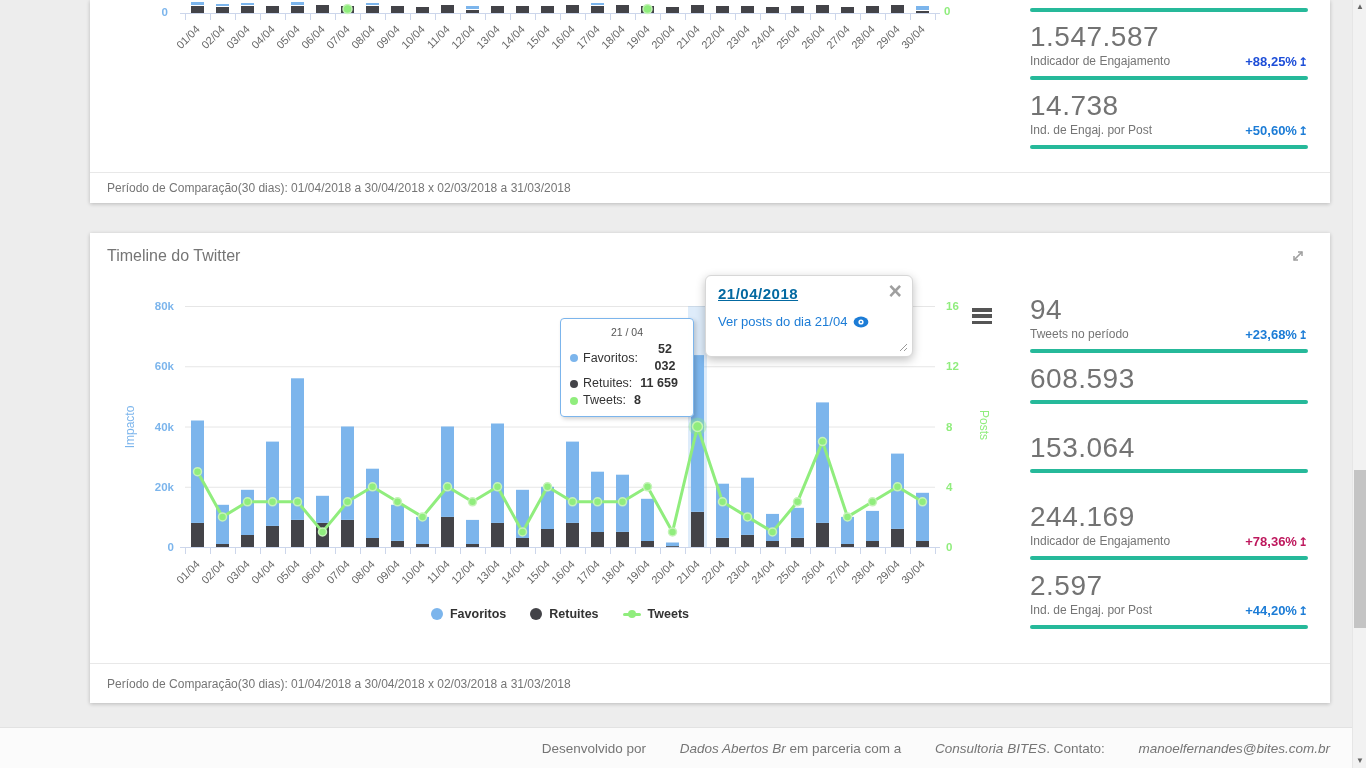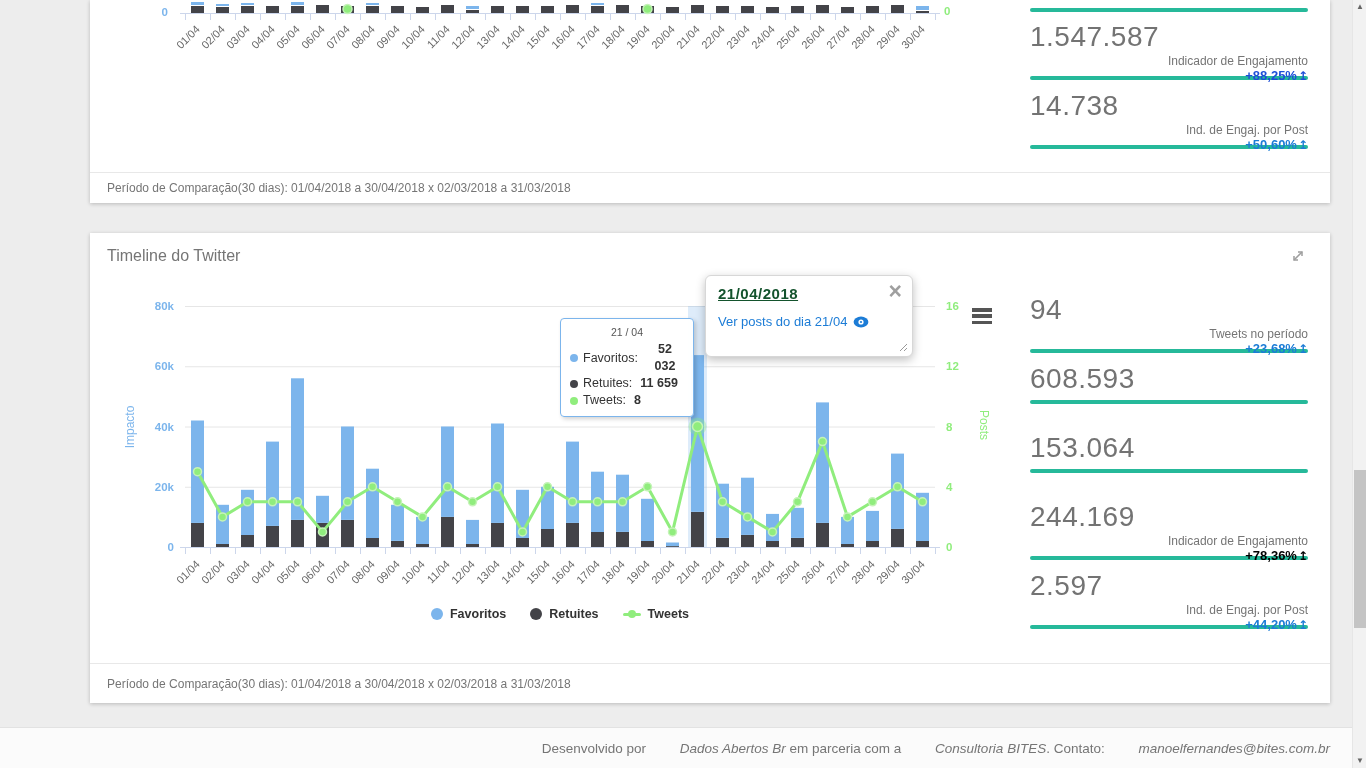--- a/index.html
+++ b/index.html
@@ -28,21 +28,21 @@
   .lg-dot { width:12px; height:12px; border-radius:50%; background:currentColor; }
   .lg-line { position:relative; width:18px; height:3px; border-radius:2px; background:currentColor; }
   .lg-line-dot { position:absolute; left:5px; top:-2.5px; width:8px; height:8px; border-radius:50%; background:currentColor; }
   .lg-dash { position:relative; width:18px; height:0; border-top:2px dashed currentColor; }
   .lg-diamond { position:absolute; left:6px; top:-4px; width:6px; height:6px; background:currentColor; transform:rotate(45deg); }
 
   
   .stats { position:absolute; left:940px; width:278px; top:0; bottom:0; }
   .stat { position:absolute; left:0; width:100%; }
   .stat-value { font-size:28px; line-height:30px; color:#737373; letter-spacing:0.5px; }
-  .stat-row { display:flex; justify-content:space-between; align-items:flex-end; height:16px; margin-top:2px;flex-direction:column; }
+  .stat-row { display:flex; justify-content:space-between; align-items:flex-start; height:16px; margin-top:2px; }
   .stat-label { font-size:12px; color:#757575; }
   .stat-change { font-size:13px; font-weight:bold; white-space:nowrap; }
   .trend { font-size:12px; margin-left:1px; }
   .stat-bar { height:4px; border-radius:2px; background:currentColor; margin-top:6px; }
   .stat-bar.abs { position:absolute; left:0; width:100%; margin:0; }
 
   
   .hamburger { position:absolute; left:882px; top:75px; width:20px; height:16px; display:flex; flex-direction:column; justify-content:space-between; cursor:pointer; }
   .hamburger div { height:3.5px; background:#555; }
 
@@ -54,21 +54,21 @@
              border:1px solid #7cb5ec; border-radius:4px; box-shadow:2px 2px 4px rgba(0,0,0,0.18);
              padding:7px 9px; z-index:5;text-align:center; }
   .tt-title { font-size:10.5px; color:#555; margin-bottom:3px; }
   .tt-row { font-size:12.5px; color:#333; line-height:17px; display:flex; align-items:center; gap:5px; }
   .tt-dot { width:8px; height:8px; border-radius:50%; background:currentColor; flex:0 0 auto; }
   .tt-row b { margin-left:3px; }
 
   
   .popup { position:absolute; left:615px; top:42px; width:208px; height:82px; background:#fff;
            border:1px solid #d7d7d7; border-radius:6px; box-shadow:0 3px 10px rgba(0,0,0,0.25); z-index:6; }
-  .popup-title { position:absolute; left:12px; top:9px; font-size:15px; font-weight:bold; color:#14532d; text-decoration:underline; letter-spacing:0.5px; }
+  .popup-title { position:absolute; left:12px; top:9px; font-size:15px; font-weight:bold; color:#0369a1; text-decoration:underline; letter-spacing:0.5px; }
   .popup-close { position:absolute; right:10px; top:2px; font-size:23px; font-weight:bold; color:#9f9f9f; cursor:pointer; line-height:1.2; }
   .popup-link { position:absolute; left:12px; top:38px; font-size:13px; cursor:pointer; display:flex; align-items:center; gap:6px; }
   .popup-resize { position:absolute; right:4px; bottom:4px; }
 
   
   .page-footer { position:absolute; left:0; top:727px; width:1352px; height:41px; background:#fbfbfb;
                  border-top:1px solid #e2e2e2; display:flex; align-items:center; justify-content:flex-end;
                  padding-right:22px; font-size:13.5px; color:#757575; white-space:pre; }
   .page-footer i { font-style:italic;margin-left:30px; }
 
@@ -480,21 +480,21 @@
         <div class="stat-bar" style="color: rgb(38, 185, 154);"></div>
       </div>
       <div class="stat" style="top:200px">
         <div class="stat-value">153.064</div>
         <div class="stat-bar" style="color: rgb(38, 185, 154);"></div>
       </div>
       <div class="stat" style="top:269px">
         <div class="stat-value">244.169</div>
         <div class="stat-row">
           <span class="stat-label">Indicador de Engajamento</span>
-          <span class="stat-change" style="color: #000000;"><span>+78,36%</span><span class="trend">↥</span></span>
+          <span class="stat-change" style="color: #be185d;"><span>+78,36%</span><span class="trend">↥</span></span>
         </div>
         <div class="stat-bar" style="color: rgb(38, 185, 154);"></div>
       </div>
       <div class="stat" style="top:338px">
         <div class="stat-value">2.597</div>
         <div class="stat-row">
           <span class="stat-label">Ind. de Engaj. por Post</span>
           <span class="stat-change" style="color: rgb(28, 124, 214);"><span>+44,20%</span><span class="trend">↥</span></span>
         </div>
         <div class="stat-bar" style="color: rgb(38, 185, 154);"></div>

